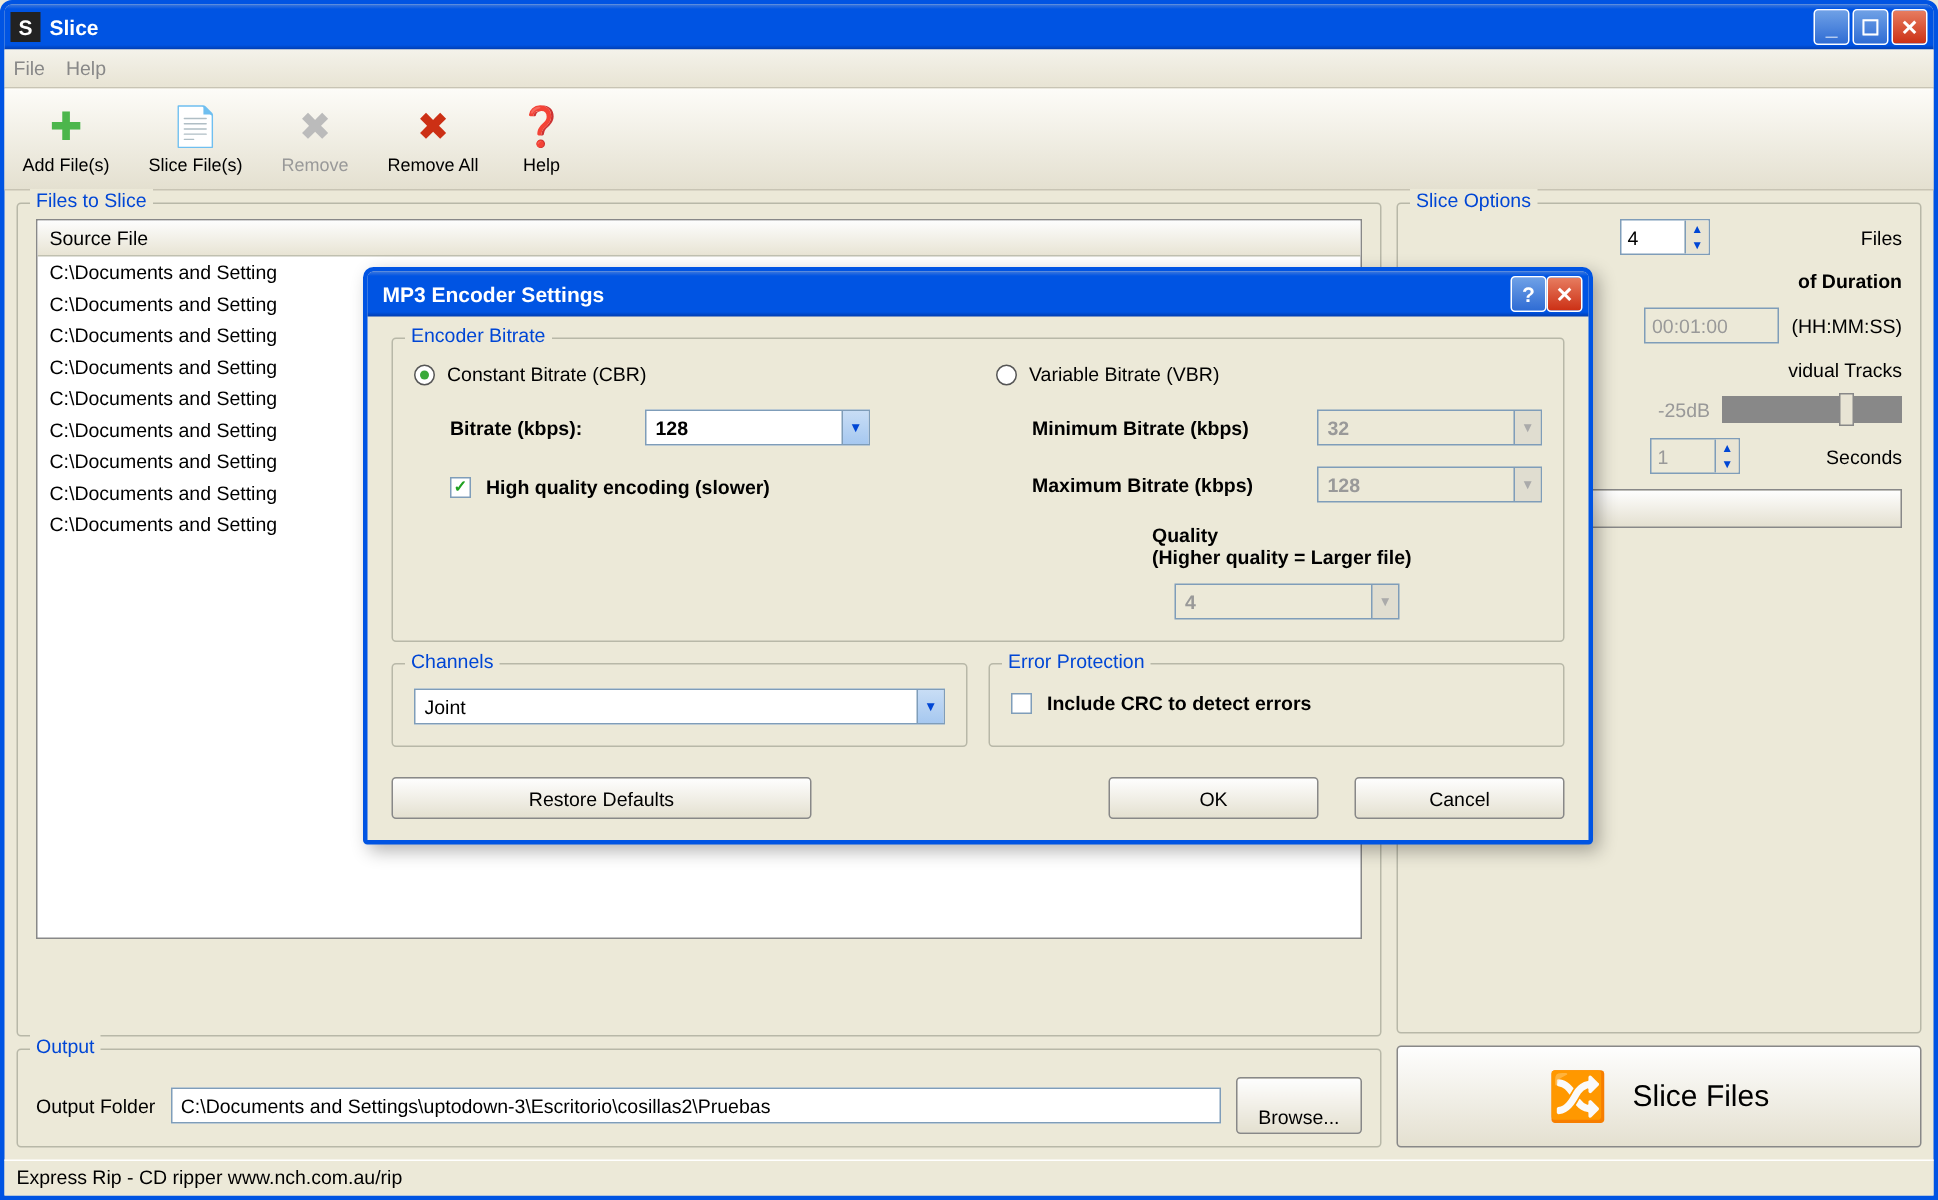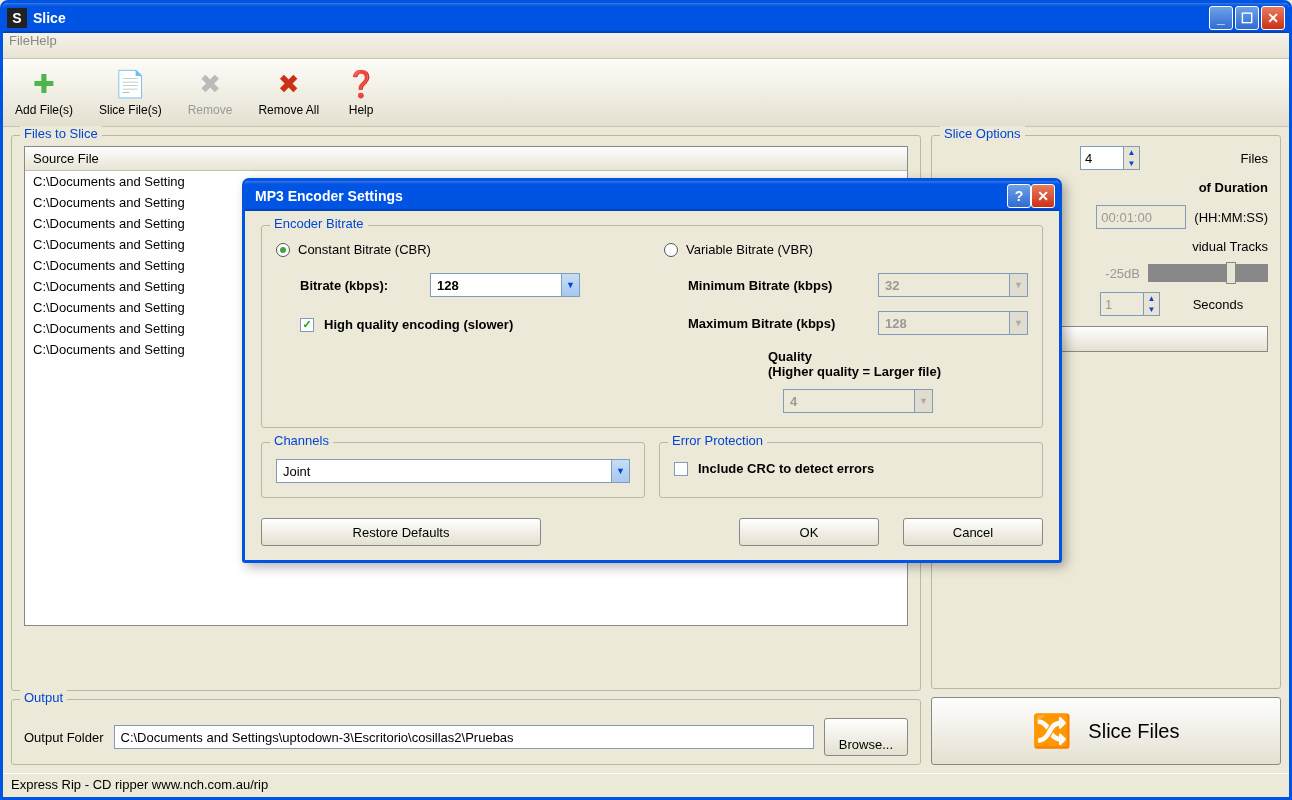--- a/index.html
+++ b/index.html
@@ -54,21 +54,23 @@
   font-size: 14px;
   font-weight: bold;
   cursor: pointer;
 }
 .win-btn.min, .win-btn.max { background: linear-gradient(#6fa1e6, #2f6cd4); color: white; }
 .win-btn.close { background: linear-gradient(#e77d60, #cc3015); color: white; }
 .menubar {
   background: linear-gradient(#f4f2ea, #e8e4d4);
   height: 26px;
   display: flex;
+  align-items: center;
   padding: 0 6px;
+  gap: 14px;
   border-bottom: 1px solid #c8c4b4;
   color: #888;
 }
 .toolbar {
   background: linear-gradient(#fdfcf8, #e4e0d0);
   height: 68px;
   display: flex;
   align-items: center;
   padding: 0 8px;
   gap: 18px;
@@ -462,21 +464,21 @@
           </div>
         </div>
         <div class="opt-row" style="justify-content:flex-end;">
           <div class="spinner disabled-text" style="background:#ece9d8;">
             <span class="disabled-text">1</span>
             <div class="spin-btns">
                 <div>▲</div>
                 <div>▼</div>
               </div>
           </div>
-          <span style="width:100px;text-align:center;">Seconds</span>
+          <span style="width:100px;text-align:right;">Seconds</span>
         </div>
         <div class="opt-row">
           <button class="settings-btn">er Settings...</button>
         </div>
       </div>
       <div class="slice-files-btn">
         <span class="icon">🔀</span>
         <span>Slice Files</span>
       </div>
     </div>

